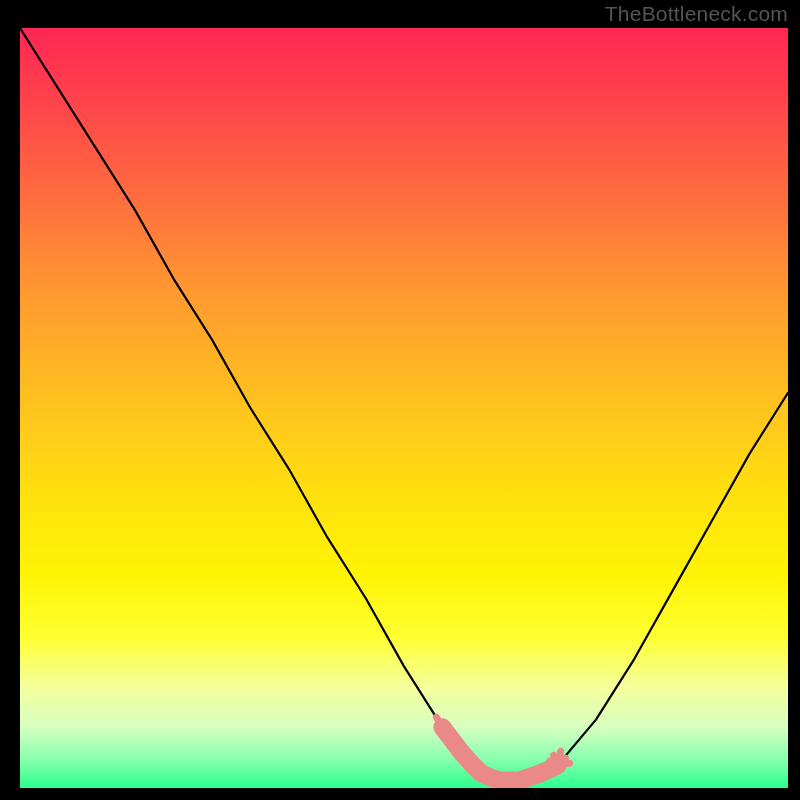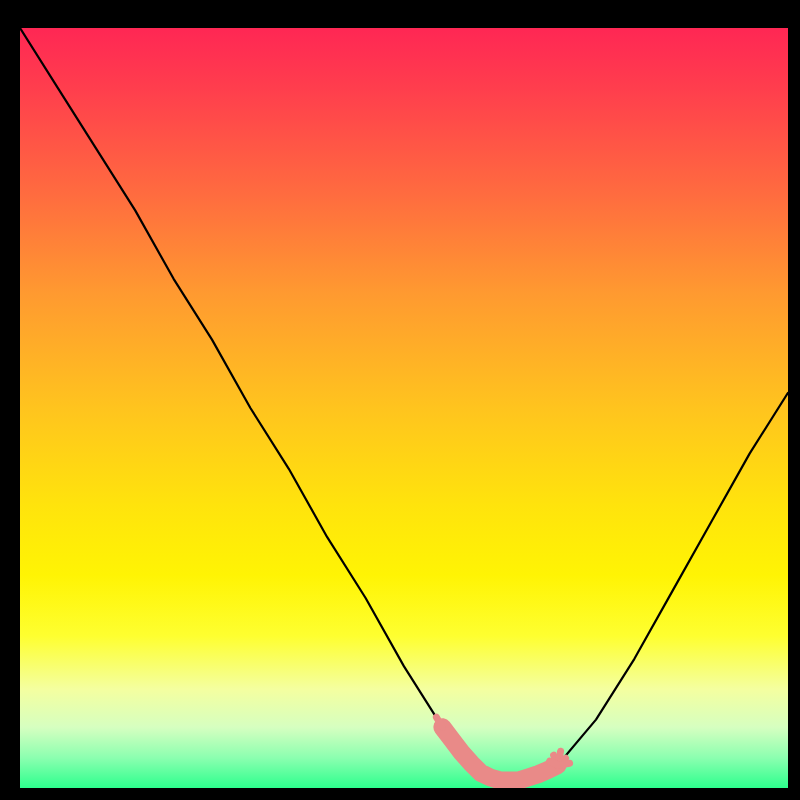--- a/index.html
+++ b/index.html
@@ -67,20 +67,21 @@
     inset: 0;
     width: 100%;
     height: 100%;
     z-index: 3;
   }
 </style>
 </head>
 <body>
 
 <div class="wrap">
+  <div class="watermark">TheBottleneck.com</div>
 
   <div class="plot">
     <div class="gradient"></div>
 
     <svg class="curve" viewBox="0 0 768 760" preserveAspectRatio="none">
       <path id="curve-path" fill="none" stroke="#000" stroke-width="2.2" stroke-linecap="round" stroke-linejoin="round" d="M0.0 0.0 L38.4 60.8 L76.8 121.6 L115.2 182.4 L153.6 250.8 L192.0 311.6 L230.4 380.0 L268.8 440.8 L307.2 509.2 L345.6 570.0 L384.0 638.4 L422.4 699.2 L445.4 729.6 L460.8 744.8 L476.2 752.4 L499.2 752.4 L522.2 744.8 L537.6 737.2 L576.0 691.6 L614.4 630.8 L652.8 562.4 L691.2 494.0 L729.6 425.6 L768.0 364.8"></path>
     </svg>
 
     <svg class="marks" viewBox="0 0 768 760" preserveAspectRatio="none">
       <path id="band-path" fill="none" stroke="#e98a88" stroke-width="18" stroke-linecap="round" stroke-linejoin="round" d="M422.4 699.2 L432.0 711.9 L441.6 724.5 L451.2 735.3 L460.8 744.8 L470.4 749.5 L480.0 752.4 L489.6 752.4 L499.2 752.4 L508.8 749.2 L518.4 746.1 L528.0 742.0 L537.6 737.2"></path>

